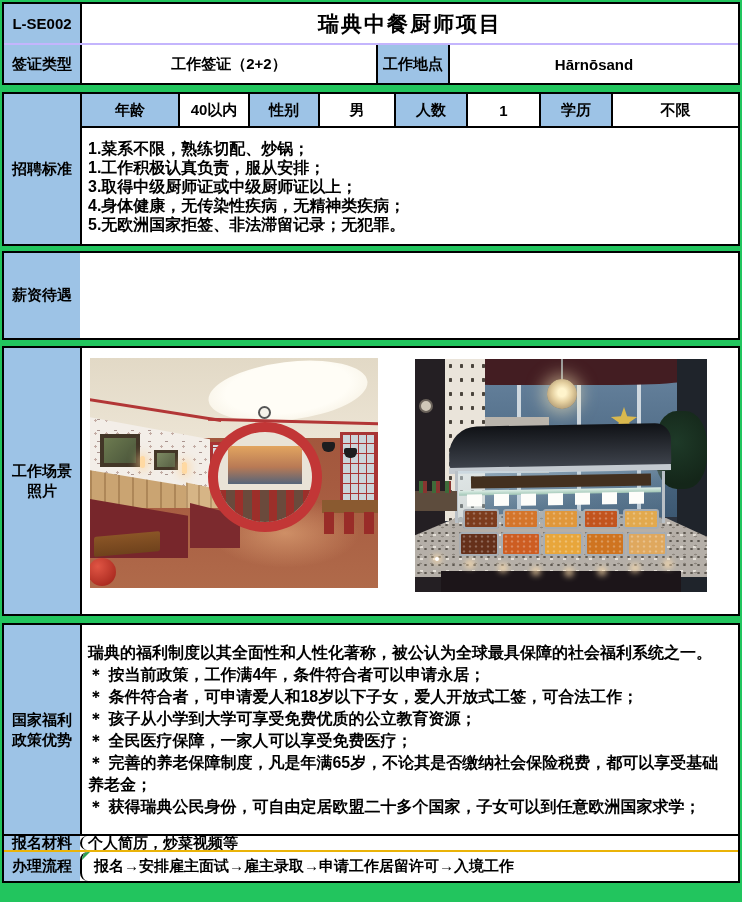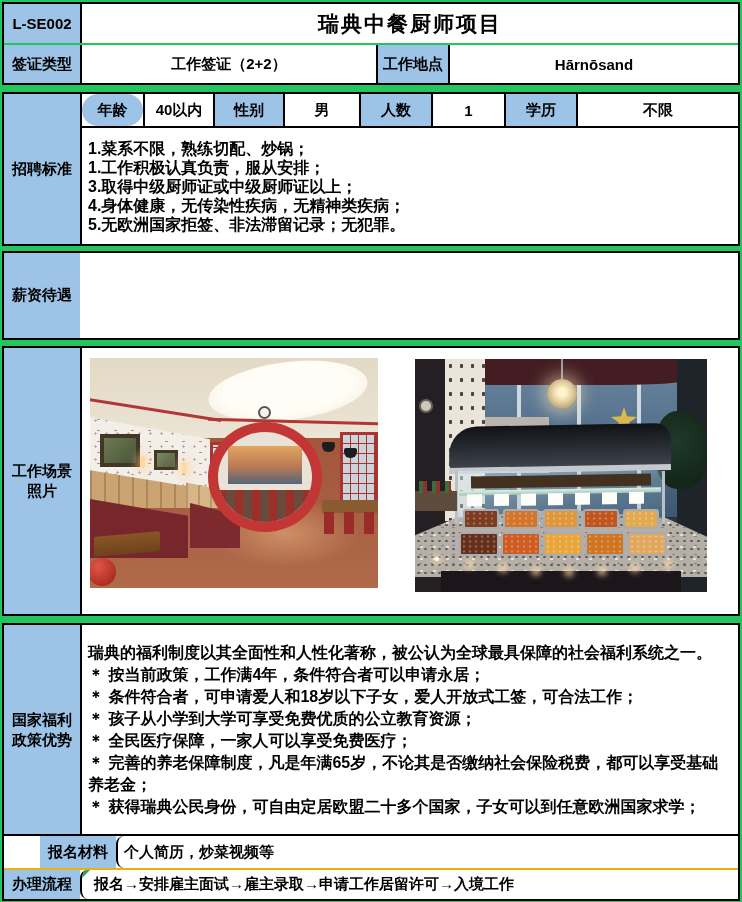--- a/index.html
+++ b/index.html
@@ -2,30 +2,30 @@
 <html><head>
 <meta charset="utf-8">
 <style>
   * { margin:0; padding:0; box-sizing:border-box; }
   html,body { background:#fff; }
   body { font-family:"Liberation Sans","DejaVu Sans",sans-serif; font-weight:700; color:#000; }
   .sheet { position:relative; width:742px; height:902px; background:#22c55e; padding:2px; }
 
   .t { width:738px; border:2px solid #000; background:#fff; display:flex; flex-direction:column; }
   .trow { display:flex; align-items:stretch; }
-  .trow + .trow { border-top:2px solid #22c55e; }
+  .trow + .trow { border-top:2px solid #c4b5fd; }
   .cell { display:flex; align-items:center; justify-content:center; font-size:15px; overflow:hidden; }
   .cell + .cell { border-left:2px solid #000; }
   .blue { background:#9DC3E6; }
   .grow { flex:1 1 auto; }
   .left { justify-content:flex-start;border-radius:8px; }
 
   .w-lbl { width:76px; flex:none; }
   .w296 { width:296px; flex:none; }
-  .w74 { width:61px; flex:none;border-radius:16px; }
+  .w74 { width:96px; flex:none; }
   .w70 { width:70px; flex:none; }
   .w76 { width:76px; flex:none; }
   .w72 { width:72px; flex:none; }
   .w73 { width:73px; flex:none; }
 
   .r1 { height:39px; }
   .r2 { height:40px; }
   .title-cell { font-size:21px; letter-spacing:2px; }
 
   .gap5 { height:5px; } .gap6 { height:6px; } .gap7 { height:7px; }
@@ -37,21 +37,21 @@
 
   .t2 { height:154px; }
   .subhdr { height:32px; flex:none; }
   .lines { flex:1 1 auto; display:flex; flex-direction:column; justify-content:center; padding:0 8px 0 6px; }
   .lines > div { line-height:19px; white-space:nowrap; }
 
   .t3 { height:89px; }
   .t4 { height:270px; }
   .t5 { }
   .welfare-row { height:209px; flex:none; display:flex; }
-  .mat-row { height:34px; flex:none; display:flex; border-top:2px solid #000;padding-left:36px; }
+  .mat-row { height:16px; flex:none; display:flex; border-top:2px solid #000; }
   .proc-row { height:31px; flex:none; display:flex; border-top:2px solid #eab308; }
   .welfare-lines { padding:0 6px; }
   .welfare-lines > div { line-height:22px; white-space:normal; }
   .pad6 { padding-left:6px; }
   .pad12 { padding-left:12px; position:relative; }
   .corner-flag { position:absolute; top:0; left:0; width:0; height:0;
                  border-top:8px solid #2E9E4F; border-right:8px solid transparent; }
 
   
   .photos-cell { position:relative; flex:1 1 auto; border-left:2px solid #000; background:#fff; }

